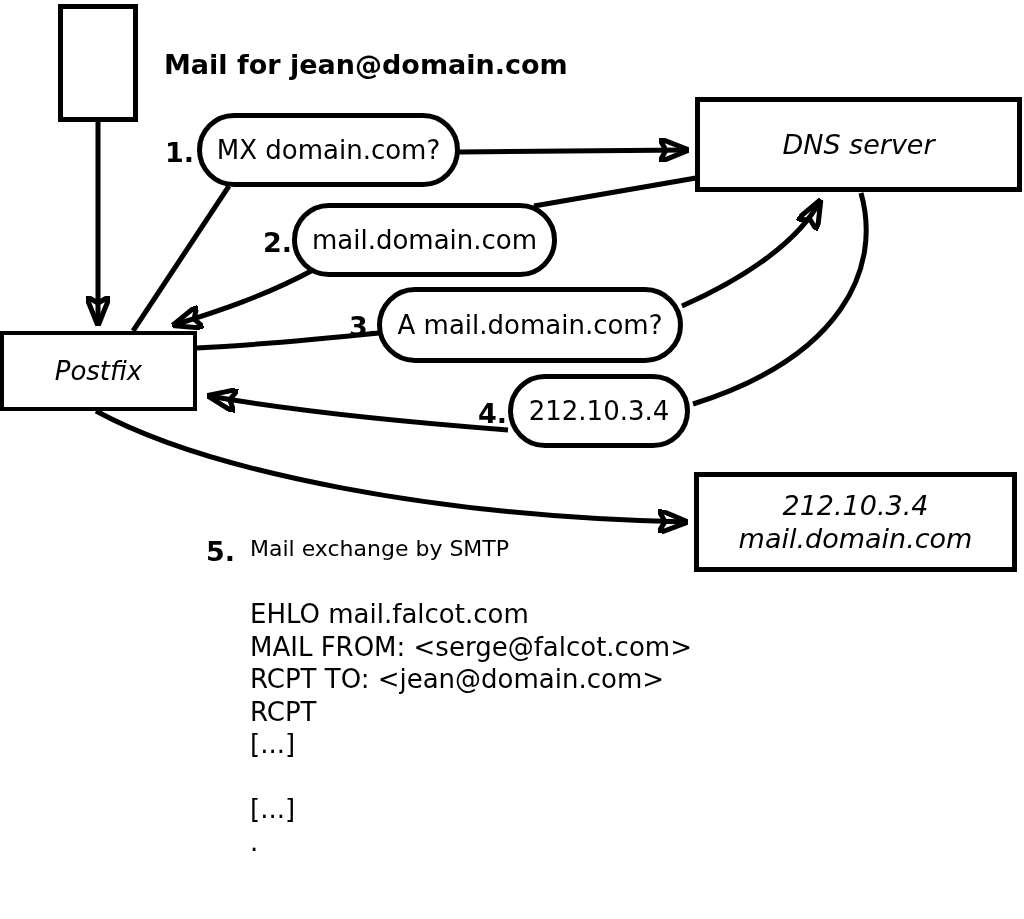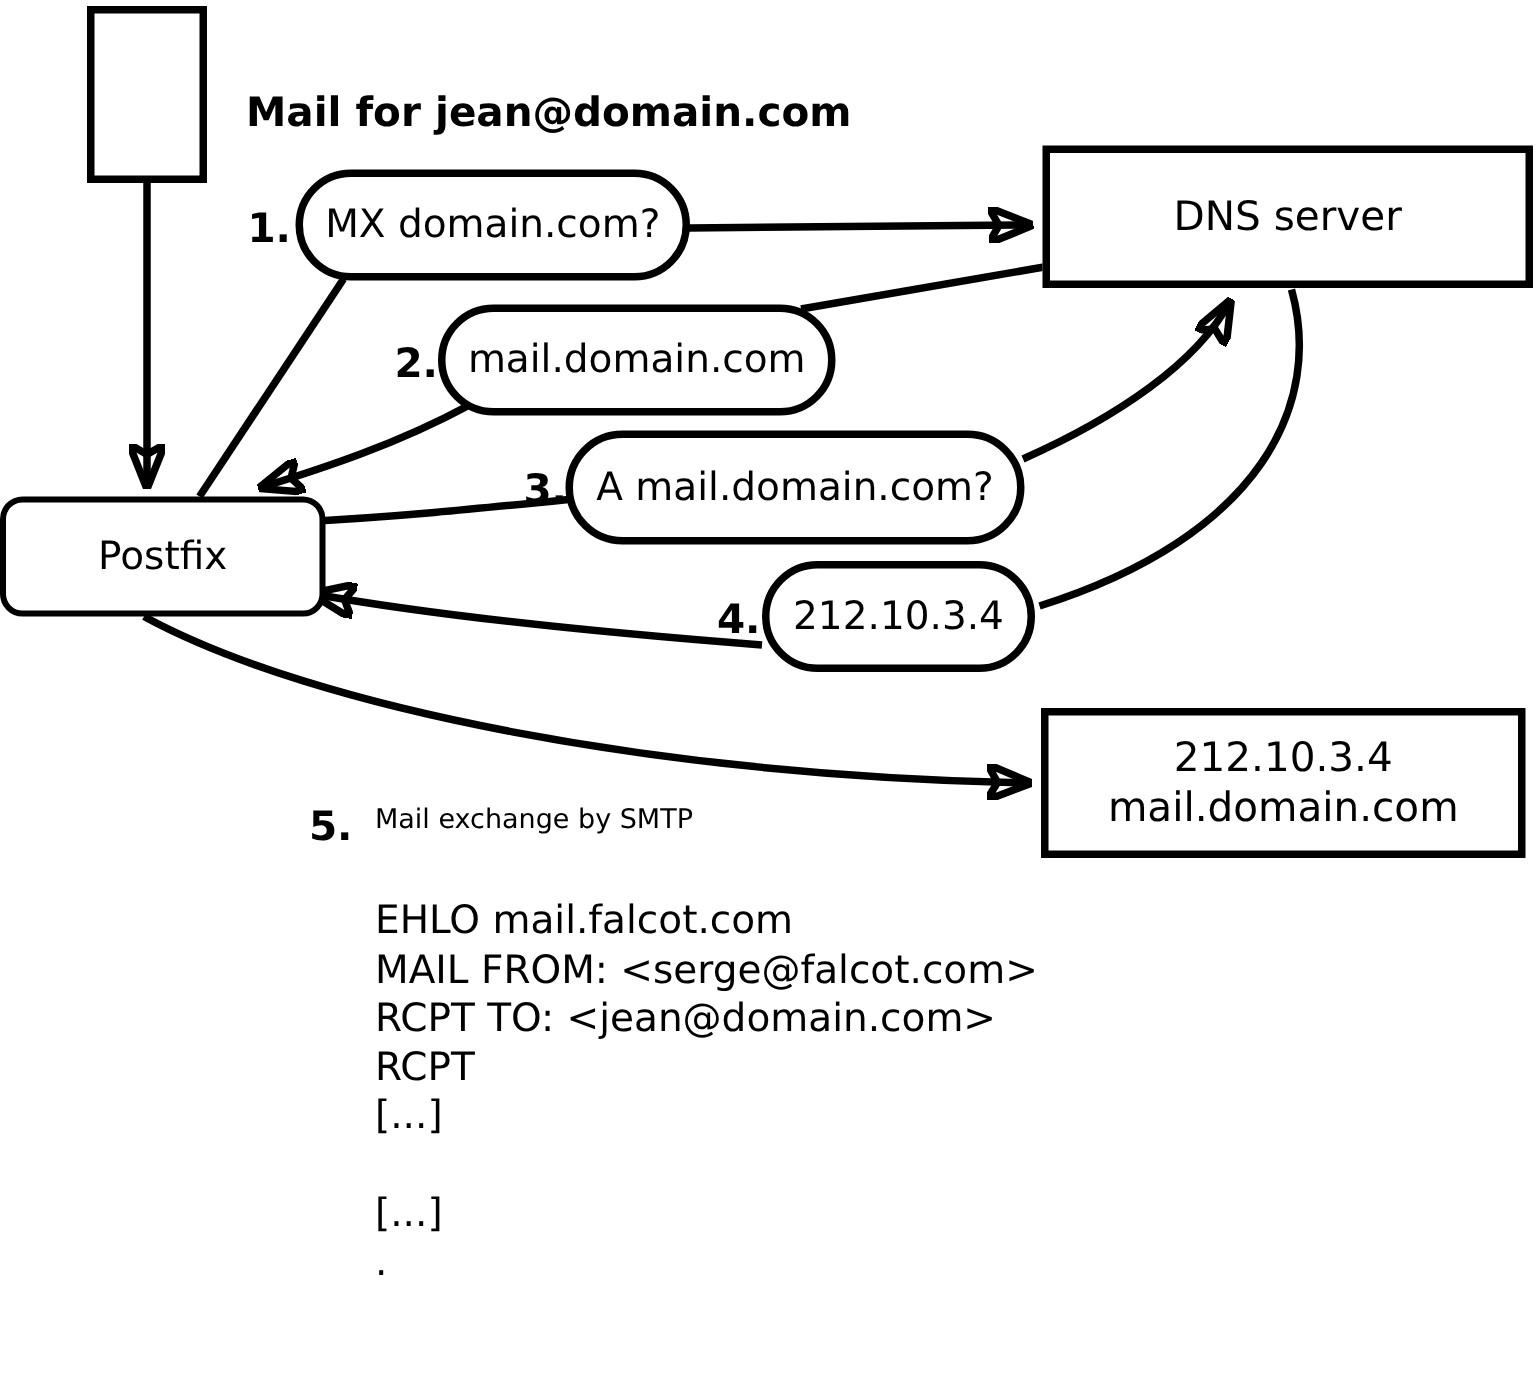--- a/index.html
+++ b/index.html
@@ -26,20 +26,21 @@
     position: absolute;
     box-sizing: border-box;
     background: #ffffff;
     border: 5px solid #000000;
     display: flex;
     align-items: center;
     justify-content: center;
     text-align: center;
     font-size: 26px;
     line-height: 33px;
+    font-style: italic;
   }
   .pill {
     position: absolute;
     box-sizing: border-box;
     background: #ffffff;
     border: 5px solid #000000;
     border-radius: 40px;
     display: flex;
     align-items: center;
     justify-content: center;
@@ -49,43 +50,43 @@
   .stepnum {
     position: absolute;
     font-size: 27px;
     font-weight: bold;
     width: 42px;
     text-align: right;
     white-space: nowrap;
   }
   .floating-label {
     position: absolute;
-    font-size: 18px;
+    font-size: 22px;
     white-space: nowrap;
   }
   .title {
     position: absolute;
-    left: 164px; top: 60px;
+    left: 164px; top: 49px;
     font-size: 27px;
     font-weight: bold;
     white-space: nowrap;
     text-align: center;
   }
   .smtp {
     position: absolute;
     left: 250px; top: 598px;
     font-size: 26px;
   }
   .smtp-line {
     height: 32.5px;
     line-height: 32.5px;
     white-space: pre;
   }
   .dns-box   { left: 695px; top: 97px;  width: 327px; height: 95px;  font-size: 27px; }
-  .postfix-box { left: 0;   top: 331px; width: 217px; height: 80px;  border-width: 4px; border-radius: 15px; }
+  .postfix-box { left: 0;   top: 331px; width: 197px; height: 80px;  border-width: 4px; }
   .target-box { left: 694px; top: 472px; width: 323px; height: 100px; flex-direction: column; font-size: 27px; }
   .mail-rect { left: 58px; top: 4px; width: 80px; height: 118px; }
   .pill-1 { left: 197px; top: 113px; width: 263px; height: 74px; }
   .pill-2 { left: 292px; top: 203px; width: 265px; height: 74px; }
   .pill-3 { left: 377px; top: 287px; width: 306px; height: 76px; text-align: right; }
   .pill-4 { left: 508px; top: 374px; width: 182px; height: 74px; }
   .num-1 { left: 152px; top: 137px; }
   .num-2 { left: 250px; top: 227px; }
   .num-3 { left: 336px; top: 311px; }
   .num-4 { left: 465px; top: 398px; }

